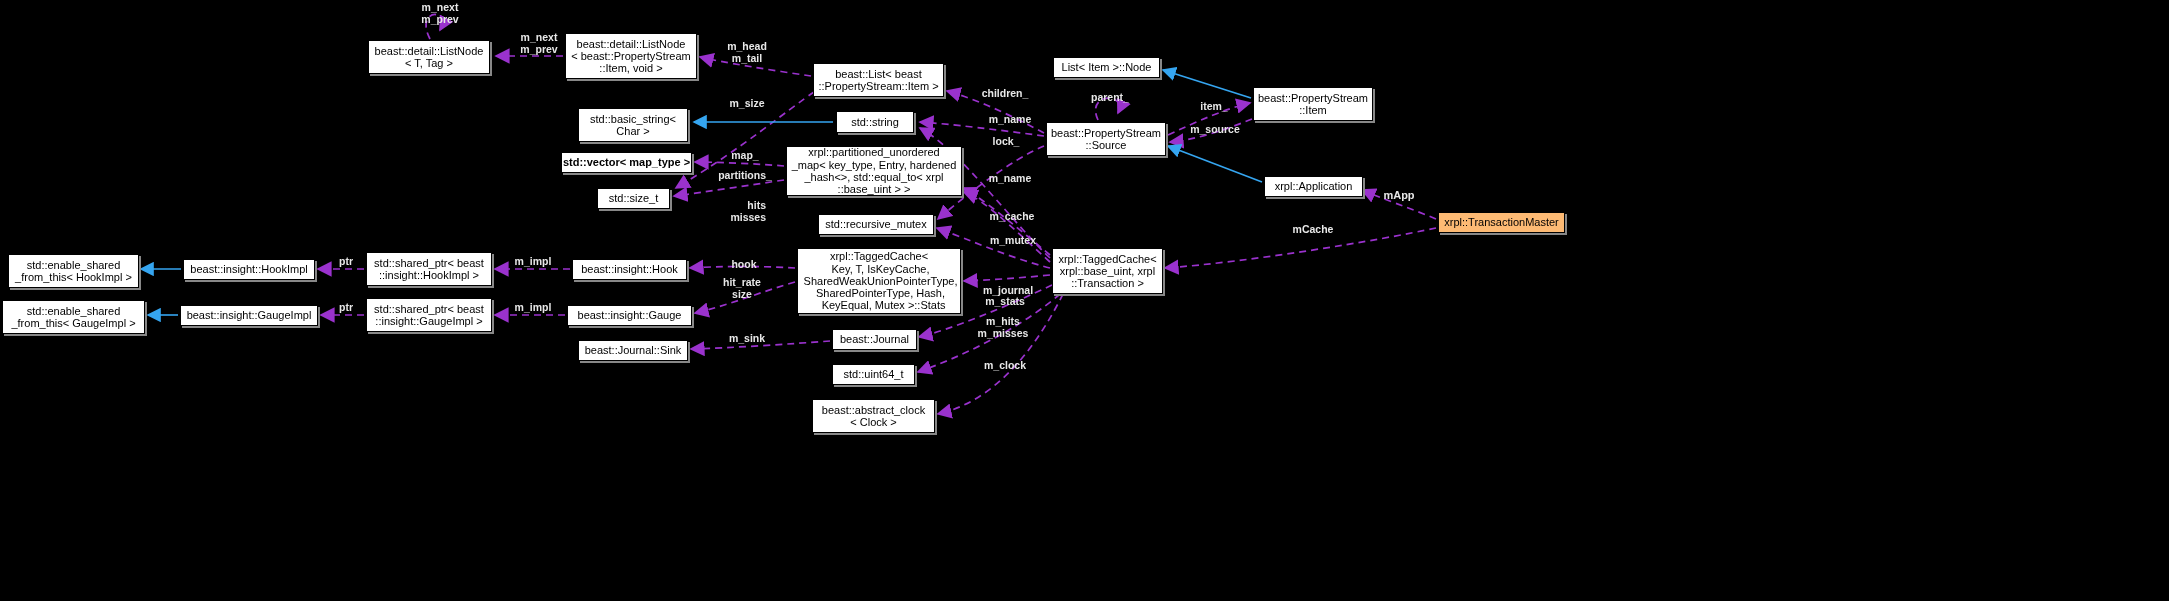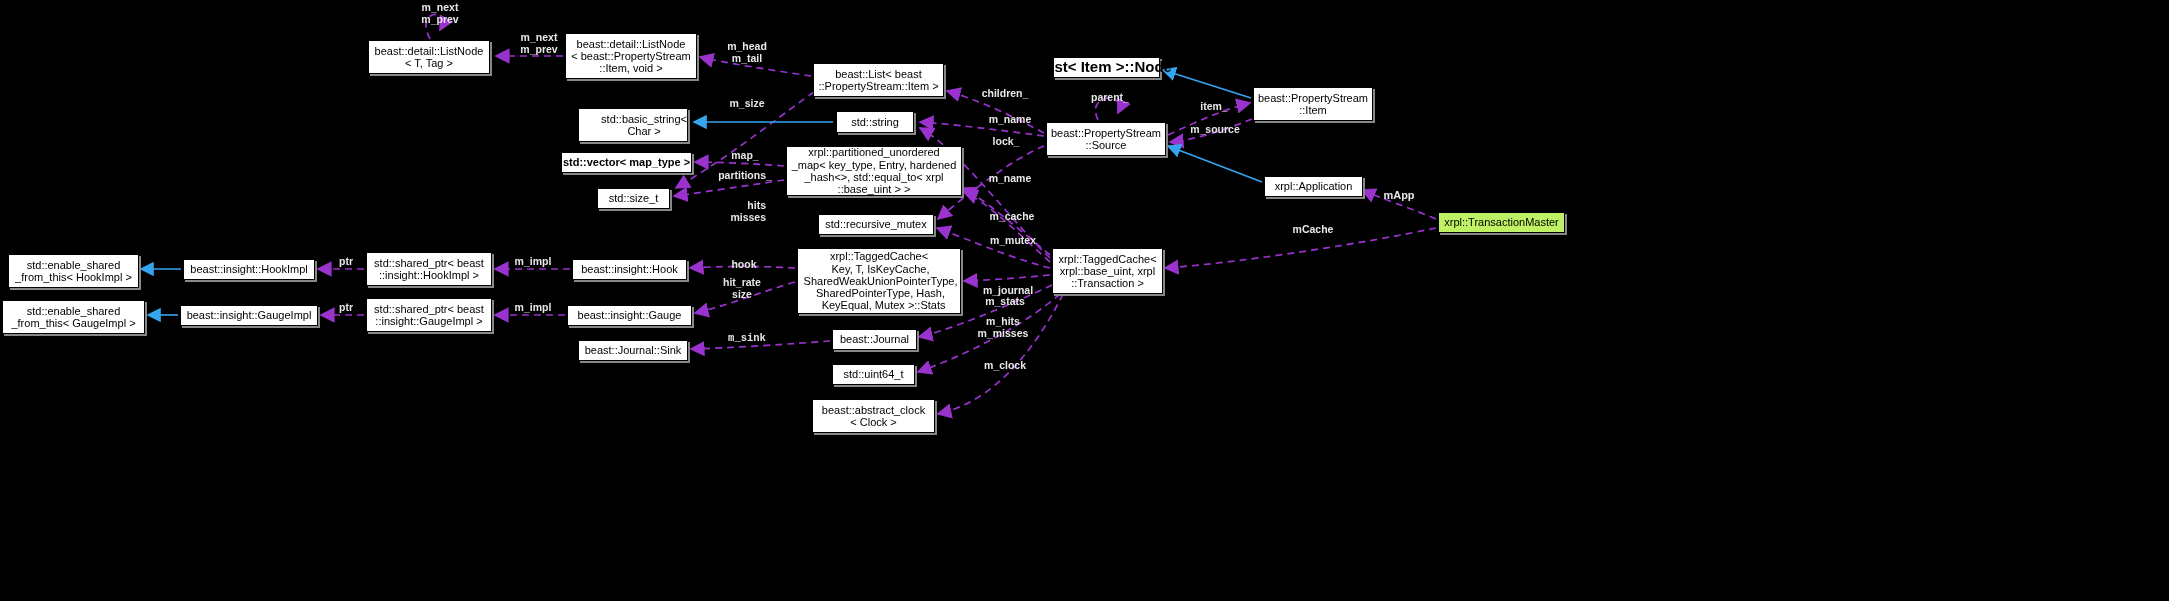--- a/index.html
+++ b/index.html
@@ -1,21 +1,21 @@
 <!DOCTYPE html>
 <html><head>
 <meta charset="utf-8">
 <style>
   html,body{margin:0;padding:0;background:#000;}
   #canvas{position:relative;width:2169px;height:601px;background:#000;
           font-family:"Liberation Sans","DejaVu Sans",sans-serif;overflow:hidden;}
   .node{position:absolute;box-sizing:border-box;background:#fff;border:1px solid #000;
         box-shadow:2px 2px 0 0 #888;color:#000;display:flex;align-items:center;
         justify-content:center;text-align:center;line-height:1.12;white-space:pre;}
-  .node.lead{background:#bef264;}
+  .node.lead{background:#fdba74;}
   .elabel{position:absolute;color:#e8e8e8;font-weight:bold;white-space:pre;
           text-align:center;line-height:1.1;pointer-events:none;}
   svg.edges{position:absolute;left:0;top:0;width:2169px;height:601px;}
 </style>
 </head>
 <body>
 
 <div id="canvas">
   <svg class="edges" xmlns="http://www.w3.org/2000/svg">
     <defs>
@@ -64,24 +64,24 @@
       </g>
   </svg>
   <div id="node-layer">
       <div class="node" style="left: 368px; top: 40px; width: 122px; height: 34px; font-size: 11px;"><span>beast::detail::ListNode
 &lt; T, Tag &gt;</span></div>
       <div class="node" style="left: 565px; top: 33px; width: 132px; height: 46px; font-size: 11px;"><span>beast::detail::ListNode
 &lt; beast::PropertyStream
 ::Item, void &gt;</span></div>
       <div class="node" style="left: 813px; top: 63px; width: 131px; height: 34px; font-size: 11px;"><span>beast::List&lt; beast
 ::PropertyStream::Item &gt;</span></div>
-      <div class="node" style="left: 578px; top: 108px; width: 110px; height: 34px; font-size: 11px; justify-content: flex-end;"><span>std::basic_string&lt;
+      <div class="node" style="left: 578px; top: 108px; width: 110px; height: 34px; font-size: 11px;"><span>std::basic_string&lt;
 Char &gt;</span></div>
       <div class="node" style="left: 836px; top: 111px; width: 78px; height: 22px; font-size: 11px;"><span>std::string</span></div>
-      <div class="node" style="left: 1053px; top: 57px; width: 107px; height: 21px; font-size: 15px; font-weight: bold;"><span>List&lt; Item &gt;::Node</span></div>
+      <div class="node" style="left: 1053px; top: 57px; width: 107px; height: 21px; font-size: 11px;"><span>List&lt; Item &gt;::Node</span></div>
       <div class="node" style="left: 1253px; top: 87px; width: 120px; height: 34px; font-size: 11px;"><span>beast::PropertyStream
 ::Item</span></div>
       <div class="node" style="left: 1046px; top: 122px; width: 120px; height: 34px; font-size: 11px;"><span>beast::PropertyStream
 ::Source</span></div>
       <div class="node" style="left: 561px; top: 152px; width: 131px; height: 21px; font-size: 11px; font-weight: bold;"><span>std::vector&lt; map_type &gt;</span></div>
       <div class="node" style="left: 786px; top: 146px; width: 176px; height: 50px; font-size: 11px;"><span>xrpl::partitioned_unordered
 _map&lt; key_type, Entry, hardened
 _hash&lt;&gt;, std::equal_to&lt; xrpl
 ::base_uint &gt; &gt;</span></div>
       <div class="node" style="left: 1264px; top: 176px; width: 99px; height: 21px; font-size: 11px;"><span>xrpl::Application</span></div>
@@ -141,16 +141,16 @@
       <div class="elabel" style="left: 509px; top: 256px; width: 48px; font-size: 10.5px;">m_impl</div>
       <div class="elabel" style="left: 726px; top: 259px; width: 36px; font-size: 10.5px;">hook</div>
       <div class="elabel" style="left: 978px; top: 268px; width: 54px; font-size: 10.5px; margin-top: 28px;">m_stats</div>
       <div class="elabel" style="left: 713px; top: 277px; width: 58px; font-size: 10.5px;">hit_rate
 size</div>
       <div class="elabel" style="left: 975px; top: 285px; width: 66px; font-size: 10.5px;">m_journal</div>
       <div class="elabel" style="left: 334px; top: 302px; width: 24px; font-size: 10.5px;">ptr</div>
       <div class="elabel" style="left: 509px; top: 302px; width: 48px; font-size: 10.5px;">m_impl</div>
       <div class="elabel" style="left: 967px; top: 316px; width: 72px; font-size: 10.5px;">m_hits
 m_misses</div>
-      <div class="elabel" style="left: 722px; top: 333px; width: 50px; font-size: 10.5px; font-family: Liberation Mono, monospace;">m_sink</div>
+      <div class="elabel" style="left: 722px; top: 333px; width: 50px; font-size: 10.5px;">m_sink</div>
       <div class="elabel" style="left: 976px; top: 360px; width: 58px; font-size: 10.5px;">m_clock</div>
     </div>
 </div>
 
 </body></html>

